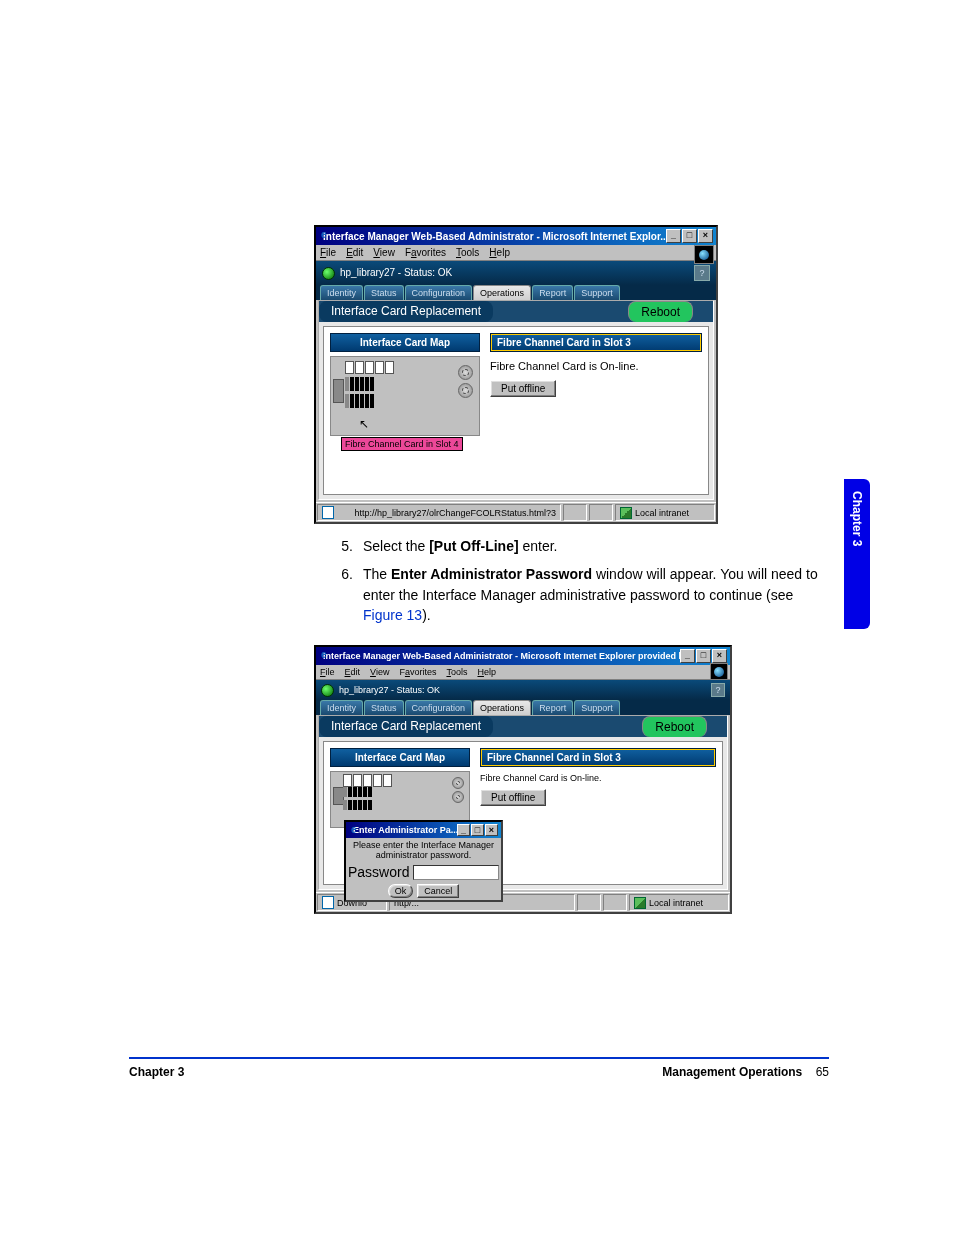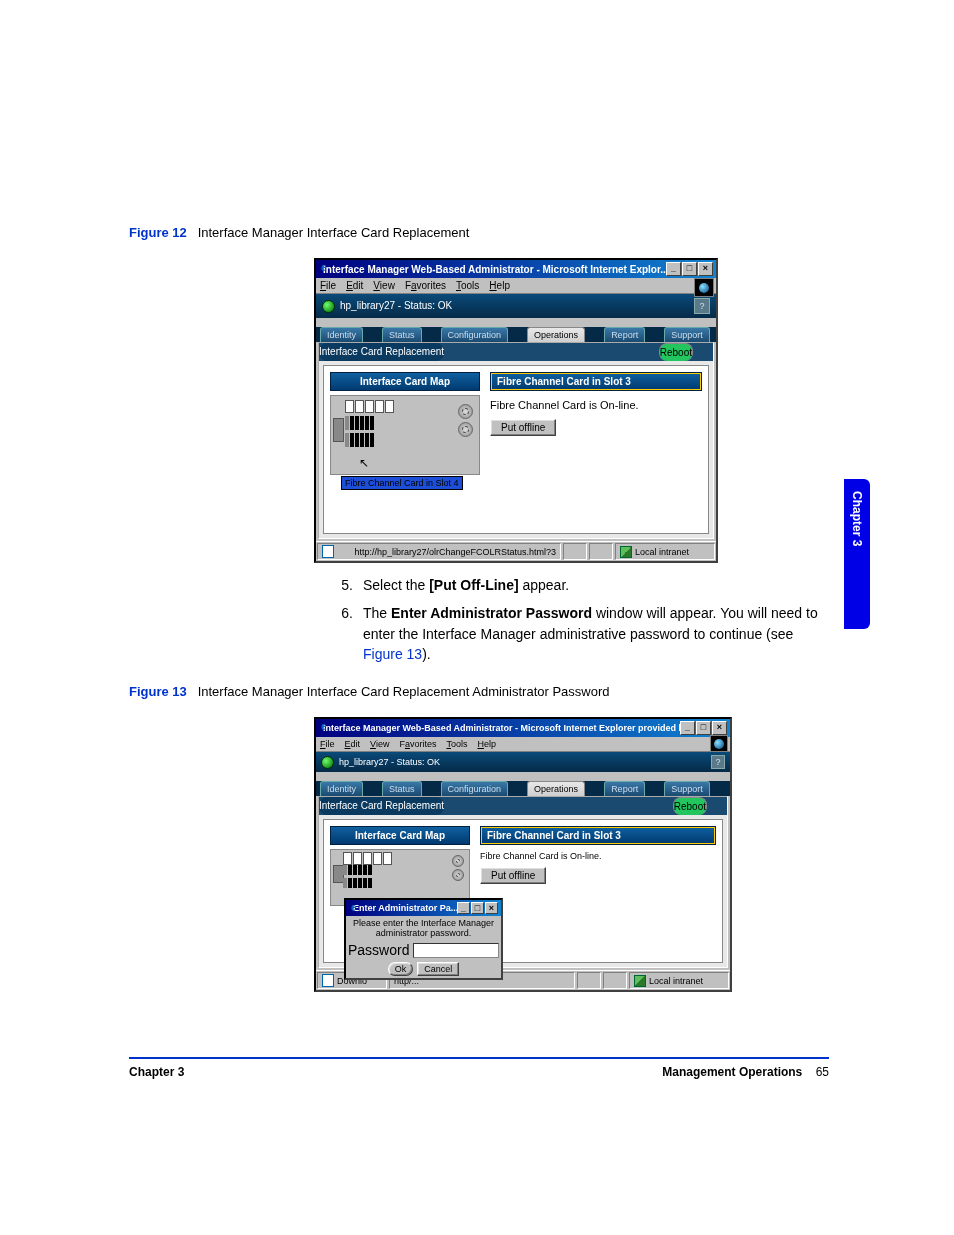--- a/index.html
+++ b/index.html
@@ -72,21 +72,21 @@
   .throbber::after{
     content:""; width:10px; height:10px; border-radius:50%;
     background: radial-gradient(circle at 35% 35%, #88e0ff, #004080);
   }
   .app-header {
     background: linear-gradient(to bottom,#0a4a7a,#052a48);
     color:#fff; padding:4px 6px; display:flex; align-items:center; justify-content:space-between;
   }
   .status-led { width:11px; height:11px; border-radius:50%; background: radial-gradient(circle at 35% 35%, #6cff6c, #006600); display:inline-block; margin-right:5px; vertical-align:middle; border:1px solid #003300;}
   .help-square { width:14px; height:14px; background:#5a7a8a; border:1px solid #8aa; font-size:9px; color:#cde; text-align:center; line-height:14px;}
-  .tabs-row { display:flex; background:#052a48; padding:0 4px; gap:18px;margin-top:9px; }
+  .tabs-row { display:flex; background:#052a48; padding:0 4px; gap:0; }
   .tab {
     padding:2px 6px;
     background: linear-gradient(to bottom,#3a78a8,#1a4a70);
     color:#cde; border:1px solid #6aa; border-bottom:none;
     font-size:9px;
     border-radius:3px 3px 0 0;
     margin-right:1px;
     white-space:nowrap;
   }
   .tab.active {
@@ -95,21 +95,21 @@
   }
   .content-area {
     background:#e8e8e8;
     border:1px inset #fff;
     margin:0 2px 2px 2px;
   }
   .subtabs-row {
     background:#1a4a70; display:flex; justify-content:space-between; color:#fff;
   }
   .subtab {
-    padding:3px 0; font-size:10px;border-radius:8px;
+    padding:3px 12px; font-size:12px;border-radius:8px;
   }
   .subtab.left { background:#0a3a60; color:#fff;}
   .subtab.right { background:#22c55e; color:#000; border:1px solid #888; border-bottom:none; margin-right:20px;}
   .inner-panel { background:#fff; margin:4px; border:1px solid #888; padding:6px; display:flex; gap:10px; min-height:155px;}
   .small .inner-panel { min-height:75px; }
   .map-column { flex:0 0 150px; }
   .panel-hdr {
     background: linear-gradient(to bottom,#1060a0,#003a70);
     color:#fff; padding:3px 6px; font-weight:bold; font-size:10px; text-align:center;
     border:1px solid #002040;
@@ -122,21 +122,21 @@
   .map-drives { position:absolute; top:4px; left:14px; display:flex; gap:1px;}
   .drive { width:7px; height:11px; background:#fff; border:1px solid #555;}
   .map-bars { position:absolute; top:20px; left:14px; }
   .bar-row { display:flex; gap:1px; margin-bottom:3px;}
   .bar { width:4px; height:14px; background:#000;}
   .bar.grey { background:#888;}
   .map-leftcap { position:absolute; top:22px; left:2px; width:9px; height:22px; background:#888; border:1px solid #555;}
   .gear-icon { position:absolute; width:13px; height:13px; border:1px solid #666; border-radius:50%; background:radial-gradient(circle,#ddd,#888);}
   .gear-icon::before { content:""; position:absolute; inset:3px; border:1px dashed #444; border-radius:50%;}
   .map-tooltip {
-    position:absolute; background:#1d4ed8; border:1px solid #000; padding:1px 3px;
+    position:absolute; background:#ec4899; border:1px solid #000; padding:1px 3px;
     font-size:9px; white-space:nowrap; left:10px; bottom:-16px;
   }
   .cursor-icon { position:absolute; font-size:12px; color:#000;}
   .detail-column { flex:1; }
   .status-text { font-size:11px; margin:8px 0;}
   .win-button {
     background:#c0c0c0; border:1px solid #fff; border-right-color:#404040; border-bottom-color:#404040;
     padding:2px 10px; font-size:10px; display:inline-block;
     box-shadow: inset -1px -1px 0 #808080, inset 1px 1px 0 #dfdfdf;
     cursor:default; white-space:nowrap;
@@ -182,23 +182,20 @@
 </style>
 </head>
 <body>
 
 <div class="side-tab">Chapter 3</div>
 
 <div class="page">
 
   <div style="height:225px;"></div>
 
-  <p class="figure-caption">
-    <span class="figure-label">Figure 12</span>&nbsp;&nbsp;&nbsp;<span>Interface Manager Interface Card Replacement</span>
-  </p>
 
   <div class="browser-window" style="width:400px; margin-left:185px;">
     <div class="titlebar">
       <div class="tb-left">
         <span class="ie-icon"></span>
         <span>Interface Manager Web-Based Administrator - Microsoft Internet Explor...</span>
       </div>
       <div class="win-btns">
         <div class="win-btn">_</div>
         <div class="win-btn">□</div>
@@ -286,34 +283,31 @@
           <span class="zone-icon"></span>
           <span>Local intranet</span>
         </div>
     </div>
   </div>
 
   <ol class="step-list">
     <li>
       <span class="step-num">5.</span>
       <span class="step-body">
-        <span>Select the  </span><b>[Put Off-Line]</b><span> appear.</span>
+        <span>Select the  </span><b>[Put Off-Line]</b><span> enter.</span>
       </span>
     </li>
     <li>
       <span class="step-num">6.</span>
       <span class="step-body">
         <span>The </span><b>Enter Administrator Password</b><span> window will appear. You will need to enter the Interface Manager administrative password to continue (see </span><span class="link-text">Figure 13</span><span>).</span>
       </span>
     </li>
   </ol>
 
-  <p class="figure-caption">
-    <span class="figure-label">Figure 13</span>&nbsp;&nbsp;&nbsp;<span>Interface Manager Interface Card Replacement Administrator Password</span>
-  </p>
 
   <div class="browser-window small" style="width:414px; margin-left:185px;">
     <div class="titlebar">
       <div class="tb-left">
         <span class="ie-icon"></span>
         <span>Interface Manager Web-Based Administrator - Microsoft Internet Explorer provided by Hewlett-P...</span>
       </div>
       <div class="win-btns">
         <div class="win-btn">_</div>
         <div class="win-btn">□</div>

